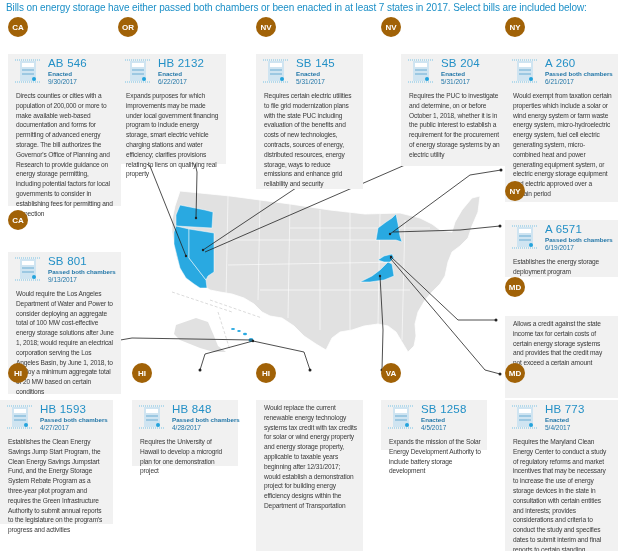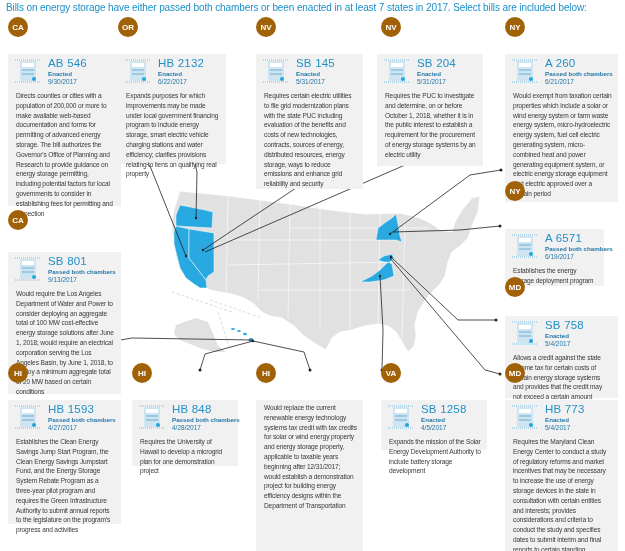--- a/index.html
+++ b/index.html
@@ -156,21 +156,21 @@
         <line x1="1" y1="24" x2="27" y2="24" stroke="#24a3dc" stroke-width="0.6" stroke-dasharray="1,1"></line>
       </svg>
     <div class="bill-num">SB 145</div>
     <div class="bill-status">Enacted</div>
     <div class="bill-date">5/31/2017</div>
   </div>
   <div class="card-desc">Requires certain electric utilities to file grid modernization plans with the state PUC including evaluation of the benefits and costs of new technologies, contracts, sources of energy, distributed resources, energy storage, ways to reduce emissions and enhance grid reliability and security</div>
 </div>
 
 <div class="badge" style="left:381px;top:17px">NV</div>
-<div class="card" style="left:377px;top:30px;width:106px;height:112px">
+<div class="card" style="left:401px;top:30px;width:106px;height:112px">
   <div class="card-head">
     <svg class="doc-icon" viewBox="0 0 28 26">
         <rect x="6" y="3" width="16" height="20" fill="#cfe4f1"></rect>
         <rect x="8" y="5" width="12" height="4" fill="#fff"></rect>
         <rect x="8" y="11" width="12" height="2" fill="#9cc8e2"></rect>
         <rect x="8" y="15" width="12" height="2" fill="#9cc8e2"></rect>
         <circle cx="20" cy="21" r="2" fill="#24a3dc"></circle>
         <line x1="1" y1="2" x2="27" y2="2" stroke="#24a3dc" stroke-width="0.6" stroke-dasharray="1,1"></line>
         <line x1="1" y1="24" x2="27" y2="24" stroke="#24a3dc" stroke-width="0.6" stroke-dasharray="1,1"></line>
       </svg>
@@ -213,59 +213,45 @@
         <line x1="1" y1="24" x2="27" y2="24" stroke="#24a3dc" stroke-width="0.6" stroke-dasharray="1,1"></line>
       </svg>
     <div class="bill-num">SB 801</div>
     <div class="bill-status">Passed both chambers</div>
     <div class="bill-date">9/13/2017</div>
   </div>
   <div class="card-desc">Would require the Los Angeles Department of Water and Power to consider deploying an aggregate total of 100 MW cost-effective energy storage solutions after June 1, 2018; would require an electrical corporation serving the Los Angeles Basin, by June 1, 2018, to deploy a minimum aggregate total of 20 MW based on certain conditions</div>
 </div>
 
 <div class="badge" style="left:505px;top:181px">NY</div>
-<div class="card" style="left:505px;top:205px;width:99px;height:57px">
+<div class="card" style="left:505px;top:196px;width:113px;height:57px">
   <div class="card-head">
     <svg class="doc-icon" viewBox="0 0 28 26">
         <rect x="6" y="3" width="16" height="20" fill="#cfe4f1"></rect>
         <rect x="8" y="5" width="12" height="4" fill="#fff"></rect>
         <rect x="8" y="11" width="12" height="2" fill="#9cc8e2"></rect>
         <rect x="8" y="15" width="12" height="2" fill="#9cc8e2"></rect>
         <circle cx="20" cy="21" r="2" fill="#24a3dc"></circle>
         <line x1="1" y1="2" x2="27" y2="2" stroke="#24a3dc" stroke-width="0.6" stroke-dasharray="1,1"></line>
         <line x1="1" y1="24" x2="27" y2="24" stroke="#24a3dc" stroke-width="0.6" stroke-dasharray="1,1"></line>
       </svg>
     <div class="bill-num">A 6571</div>
     <div class="bill-status">Passed both chambers</div>
     <div class="bill-date">6/19/2017</div>
   </div>
   <div class="card-desc">Establishes the energy storage deployment program</div>
 </div>
 
 <div class="badge" style="left:505px;top:277px">MD</div>
 <div class="card" style="left:505px;top:292px;width:113px;height:82px">
-  <div class="card-head">
-    <svg class="doc-icon" viewBox="0 0 28 26">
-        <rect x="6" y="3" width="16" height="20" fill="#cfe4f1"></rect>
-        <rect x="8" y="5" width="12" height="4" fill="#fff"></rect>
-        <rect x="8" y="11" width="12" height="2" fill="#9cc8e2"></rect>
-        <rect x="8" y="15" width="12" height="2" fill="#9cc8e2"></rect>
-        <circle cx="20" cy="21" r="2" fill="#24a3dc"></circle>
-        <line x1="1" y1="2" x2="27" y2="2" stroke="#24a3dc" stroke-width="0.6" stroke-dasharray="1,1"></line>
-        <line x1="1" y1="24" x2="27" y2="24" stroke="#24a3dc" stroke-width="0.6" stroke-dasharray="1,1"></line>
-      </svg>
-    <div class="bill-num">SB 758</div>
-    <div class="bill-status">Enacted</div>
-    <div class="bill-date">5/4/2017</div>
-  </div>
   <div class="card-desc">Allows a credit against the state income tax for certain costs of certain energy storage systems and provides that the credit may not exceed a certain amount</div>
 </div>
 
 <div class="badge" style="left:8px;top:363px">HI</div>
-<div class="card" style="left:8px;top:376px;width:113px;height:124px">
+<div class="card" style="left:0;top:376px;width:113px;height:124px">
   <div class="card-head">
     <svg class="doc-icon" viewBox="0 0 28 26">
         <rect x="6" y="3" width="16" height="20" fill="#cfe4f1"></rect>
         <rect x="8" y="5" width="12" height="4" fill="#fff"></rect>
         <rect x="8" y="11" width="12" height="2" fill="#9cc8e2"></rect>
         <rect x="8" y="15" width="12" height="2" fill="#9cc8e2"></rect>
         <circle cx="20" cy="21" r="2" fill="#24a3dc"></circle>
         <line x1="1" y1="2" x2="27" y2="2" stroke="#24a3dc" stroke-width="0.6" stroke-dasharray="1,1"></line>
         <line x1="1" y1="24" x2="27" y2="24" stroke="#24a3dc" stroke-width="0.6" stroke-dasharray="1,1"></line>
       </svg>

